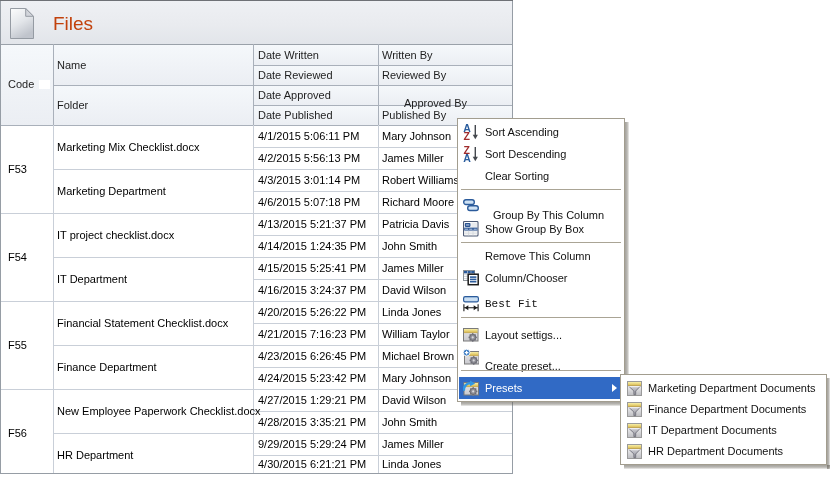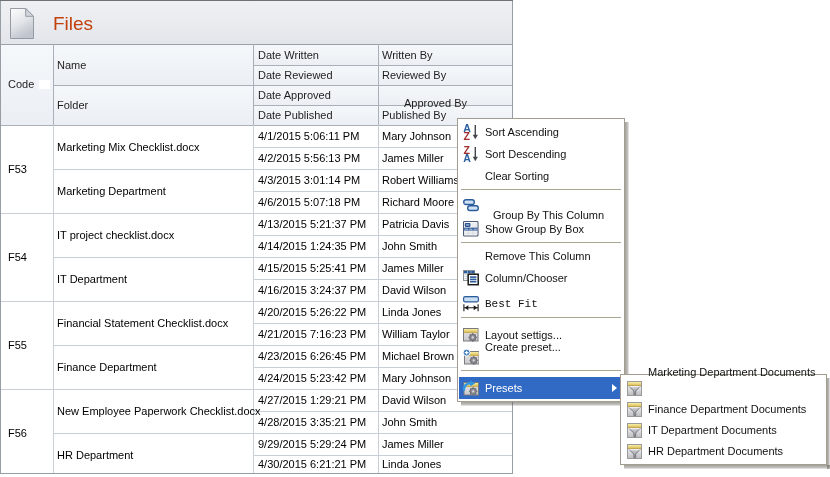--- a/index.html
+++ b/index.html
@@ -204,39 +204,39 @@
 <div class="msep" style="top:317px;"></div>
 <svg class="micon" style="top:327px;" viewBox="0 0 16 16">
     <use href="#winGear" x="0" y="0"></use>
   </svg>
 <div class="mitem" style="top:324px;">Layout settigs...</div>
 <svg class="micon" style="top:349px;" viewBox="0 0 16 16">
  <use href="#winGear" x="1" y="1"></use>
  <circle cx="3.6" cy="3.6" r="3.4" fill="#2f74c0" stroke="#fff" stroke-width="0.9"></circle>
  <path d="M3.6 1.7 V5.5 M1.7 3.6 H5.5" stroke="#fff" stroke-width="1.4"></path>
 </svg>
-<div class="mitem" style="top:336px;">Create preset...</div>
+<div class="mitem" style="top:355px;">Create preset...</div>
 <div class="msep" style="top:370px;"></div>
 
 <div class="abs" style="left:459px;top:377px;width:164px;height:22px;background:#316ac5;"></div>
 <svg class="micon" style="top:380px;" viewBox="0 0 16 16">
  <use href="#winGear" x="0.5" y="1"></use>
  <path d="M0.7 10.8 C0.7 5.4 4.2 2.8 8 3.3" fill="none" stroke="#2e97e6" stroke-width="2.6"></path>
  <path d="M7 0.5 L12.2 3.4 L7.1 6.2 Z" fill="#2e97e6"></path>
 </svg>
 <div class="mitem" style="top:377px;color:#fff;">Presets</div>
 <div class="abs" style="left:612px;top:384px;width:0;height:0;border-top:4px solid transparent;border-bottom:4px solid transparent;border-left:5px solid #fff;"></div>
 
 <div class="abs" style="left:827px;top:378px;width:3px;height:91px;background:linear-gradient(90deg,rgba(98,94,84,0.58) 0%,rgba(98,94,84,0.44) 55%,rgba(98,94,84,0.12) 100%);"></div>
 <div class="abs" style="left:624px;top:465px;width:206px;height:4px;background:linear-gradient(180deg,rgba(98,94,84,0.58) 0%,rgba(98,94,84,0.44) 55%,rgba(98,94,84,0.1) 100%);"></div>
 <div class="abs" style="left:620px;top:374px;width:205px;height:89px;border:1px solid #a29d8f;background:#fff;"></div>
 <svg class="sicon" style="top:381px;" viewBox="0 0 15 15">
     <use href="#fun"></use>
   </svg>
-<div class="sitem" style="top:362px;">Marketing Department Documents</div>
+<div class="sitem" style="top:378px;">Marketing Department Documents</div>
 <svg class="sicon" style="top:402px;" viewBox="0 0 15 15">
     <use href="#fun"></use>
   </svg>
 <div class="sitem" style="top:399px;">Finance Department Documents</div>
 <svg class="sicon" style="top:423px;" viewBox="0 0 15 15">
     <use href="#fun"></use>
   </svg>
 <div class="sitem" style="top:420px;">IT Department Documents</div>
 <svg class="sicon" style="top:444px;" viewBox="0 0 15 15">
     <use href="#fun"></use>

